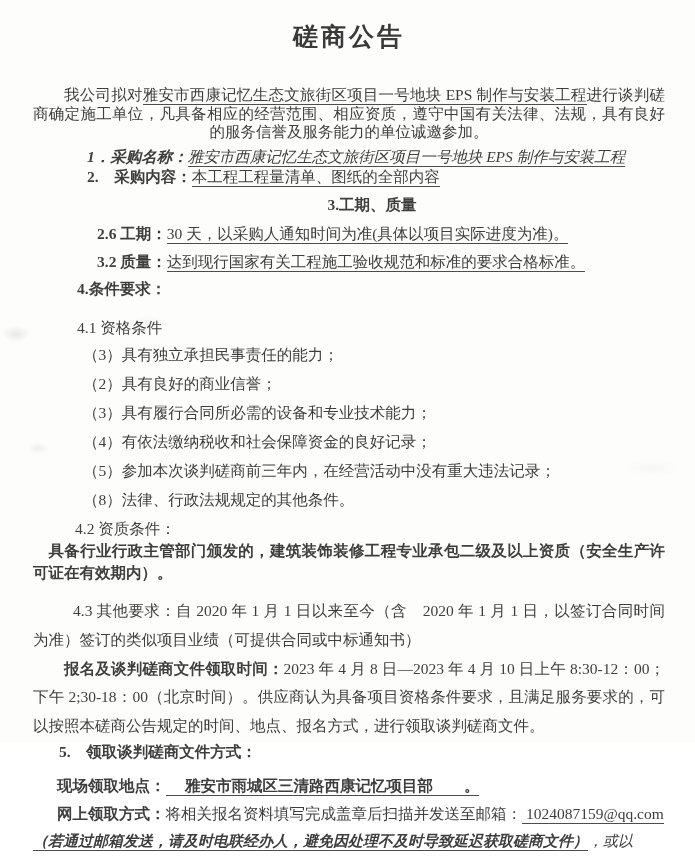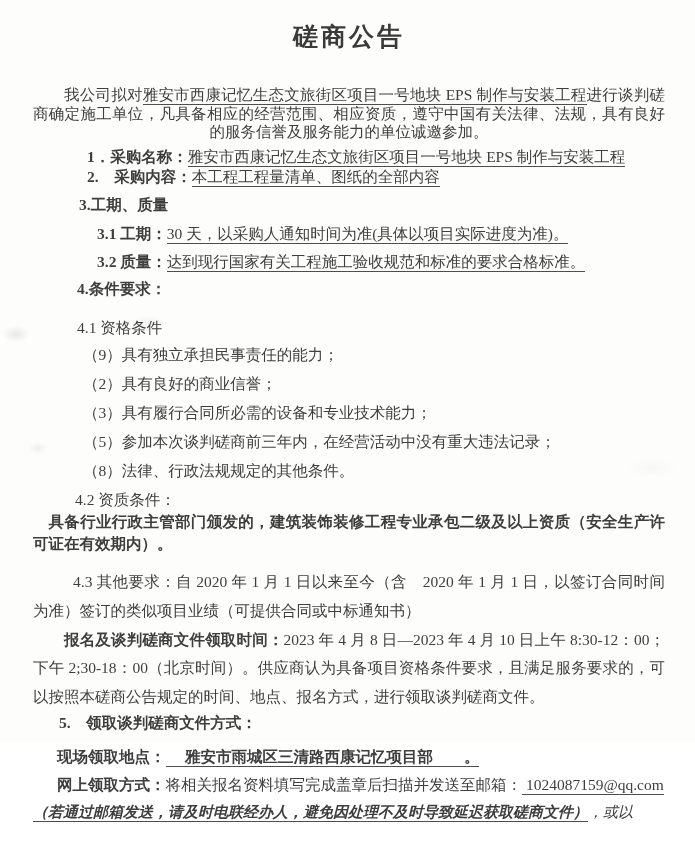--- a/index.html
+++ b/index.html
@@ -35,22 +35,22 @@
   p { margin: 0; }
   .b { font-weight: 700; }
   .u { border-bottom: 1px solid #4d4d4d; padding-bottom: 1px; }
   .intro {
     line-height: 18.5px;
     text-align: justify;
     text-align-last: center;
     text-indent: 2em;
   }
   .purchase-item { margin-left: 54px; line-height: 20px; }
-  .purchase-item.first { margin-top: 5px; }
-  .sec3 { margin: 7px 0 0 46px; line-height: 21px; }
+  .purchase-item.first { margin-top: 5px; font-style: italic; }
+  .sec3 { margin: 7px 0 0 46px; line-height: 21px; text-align: center; }
   .sub31 { margin: 8px 0 0 64px; line-height: 21px; }
   .sub32 { margin: 7px 0 0 64px; line-height: 21px; }
   .sec4 { margin: 6px 0 0 44px; line-height: 21px; }
   .sec41 { margin: 18px 0 0 44px; line-height: 21px; font-family: Liberation Serif, serif; }
   .qual { margin: 8px 0 0 50px; line-height: 21px; }
   .qual.first { margin-top: 6px; }
   .sec42 { margin: 8px 0 0 42px; line-height: 21px; }
   .sec42-body { margin-top: 1px; line-height: 22px; text-align: justify; text-indent: 1em; }
   .sec43 { margin-top: 12px; line-height: 29px; text-align: justify; text-indent: 40px; }
   .registration { margin-top: 1px; line-height: 28.5px; text-align: justify; text-indent: 2em; }
@@ -67,31 +67,32 @@
   <h1 class="title">磋商公告</h1>
 
   <p class="intro"><span>我公司拟对</span><span class="u">雅安市西康记忆生态文旅街区项目一号地块 EPS 制作与安装工程</span><span>进行谈判磋商确定施工单位，凡具备相应的经营范围、相应资质，遵守中国有关法律、法规，具有良好的服务信誉及服务能力的单位诚邀参加。</span></p>
 
   <p class="purchase-item first"><span class="b">1．采购名称：</span><span class="u">雅安市西康记忆生态文旅街区项目一号地块 EPS 制作与安装工程</span></p>
 
   <p class="purchase-item"><span class="b">2.　采购内容：</span><span class="u">本工程工程量清单、图纸的全部内容</span></p>
 
   <p class="sec3 b">3.工期、质量</p>
 
-  <p class="sub31"><span class="b">3.1 工期：</span><span class="u">30 天，以采购人通知时间为准(具体以项目实际进度为准)。</span></p>
+  <p class="sub31"><span class="b">2.6 工期：</span><span class="u">30 天，以采购人通知时间为准(具体以项目实际进度为准)。</span></p>
 
   <p class="sub32"><span class="b">3.2 质量：</span><span class="u">达到现行国家有关工程施工验收规范和标准的要求合格标准。</span></p>
 
   <p class="sec4 b">4.条件要求：</p>
 
   <p class="sec41">4.1 资格条件</p>
 
-  <p class="qual first">（9）具有独立承担民事责任的能力；</p>
+  <p class="qual first">（3）具有独立承担民事责任的能力；</p>
   <p class="qual">（2）具有良好的商业信誉；</p>
   <p class="qual">（3）具有履行合同所必需的设备和专业技术能力；</p>
+  <p class="qual">（4）有依法缴纳税收和社会保障资金的良好记录；</p>
   <p class="qual">（5）参加本次谈判磋商前三年内，在经营活动中没有重大违法记录；</p>
   <p class="qual">（8）法律、行政法规规定的其他条件。</p>
 
   <p class="sec42">4.2 资质条件：</p>
 
   <p class="sec42-body b">具备行业行政主管部门颁发的，建筑装饰装修工程专业承包二级及以上资质（安全生产许可证在有效期内）。</p>
 
   <p class="sec43"><span>4.3 其他要求：</span><span>自 2020 年 1 月 1 日以来至今（含　2020 年 1 月 1 日，以签订合同时间为准）签订的类似项目业绩（可提供合同或中标通知书）</span></p>
 
   <p class="registration"><span class="b">报名及谈判磋商文件领取时间：</span><span>2023 年 4 月 8 日—2023 年 4 月 10 日上午 8:30-12：00；下午 2;30-18：00（北京时间）。供应商认为具备项目资格条件要求，且满足服务要求的，可以按照本磋商公告规定的时间、地点、报名方式，进行领取谈判磋商文件。</span></p>

